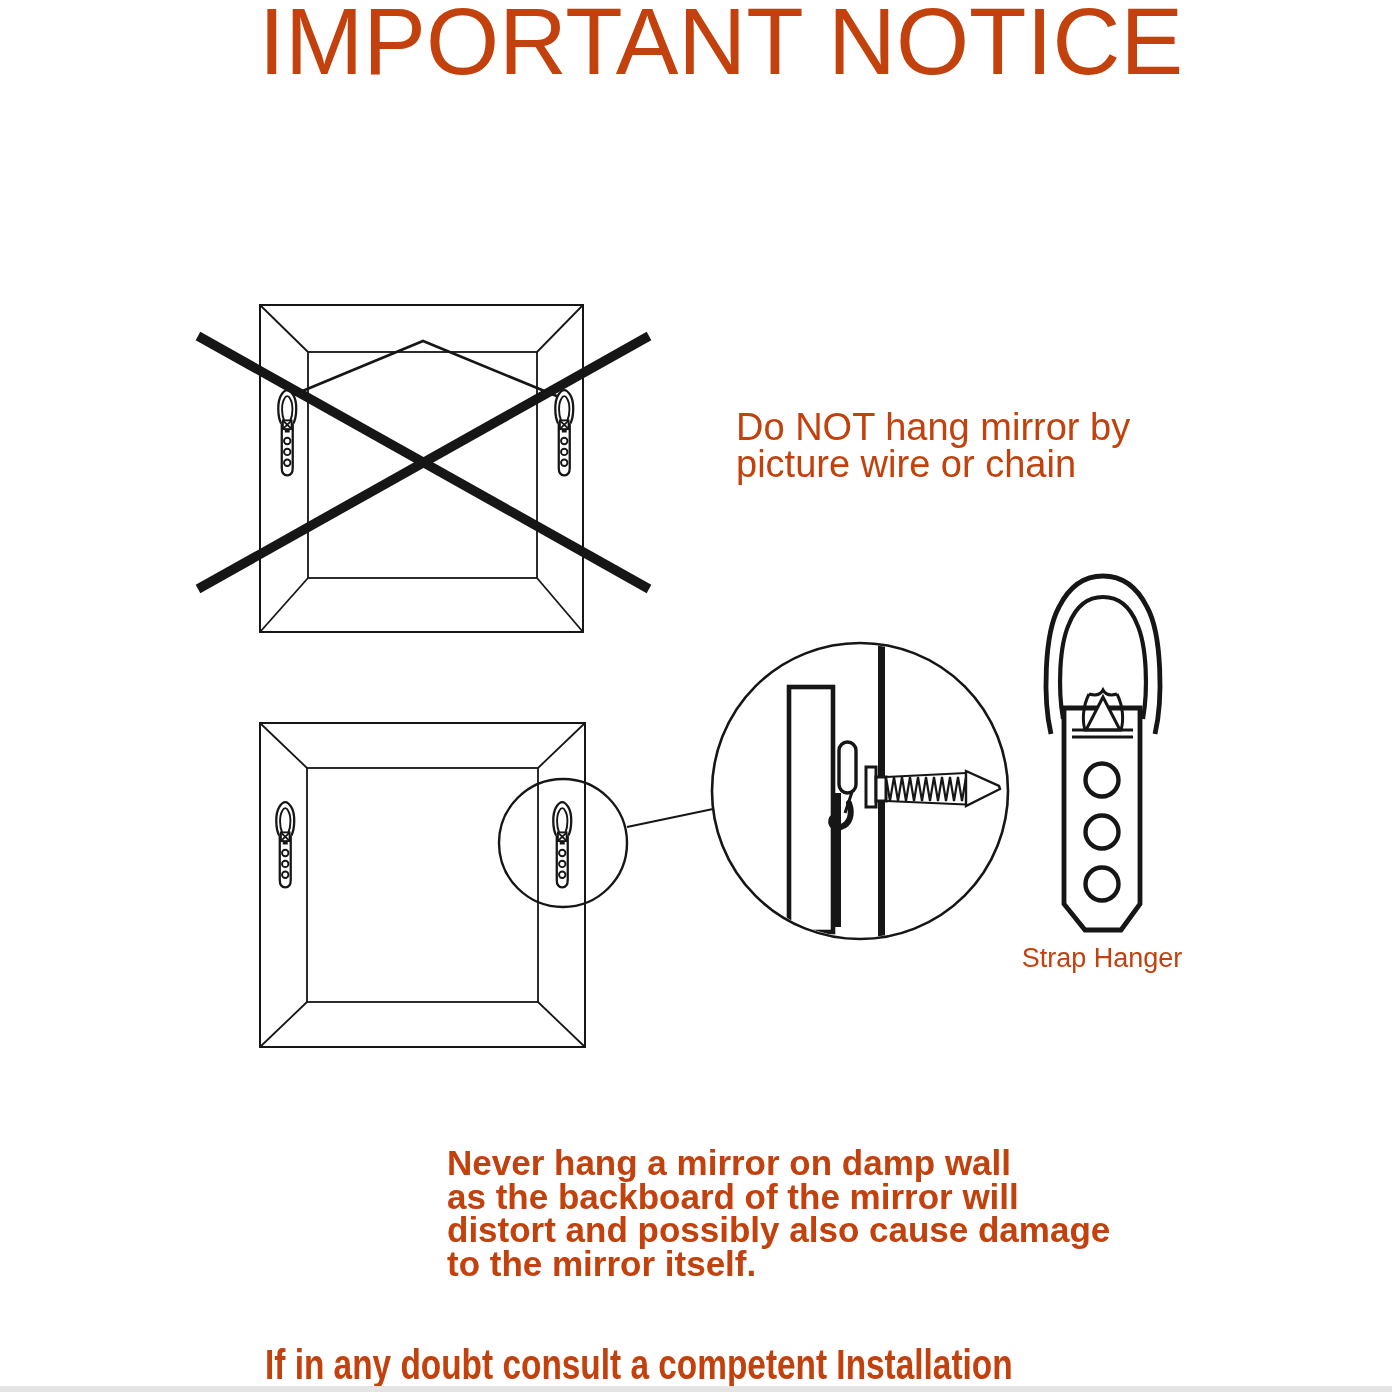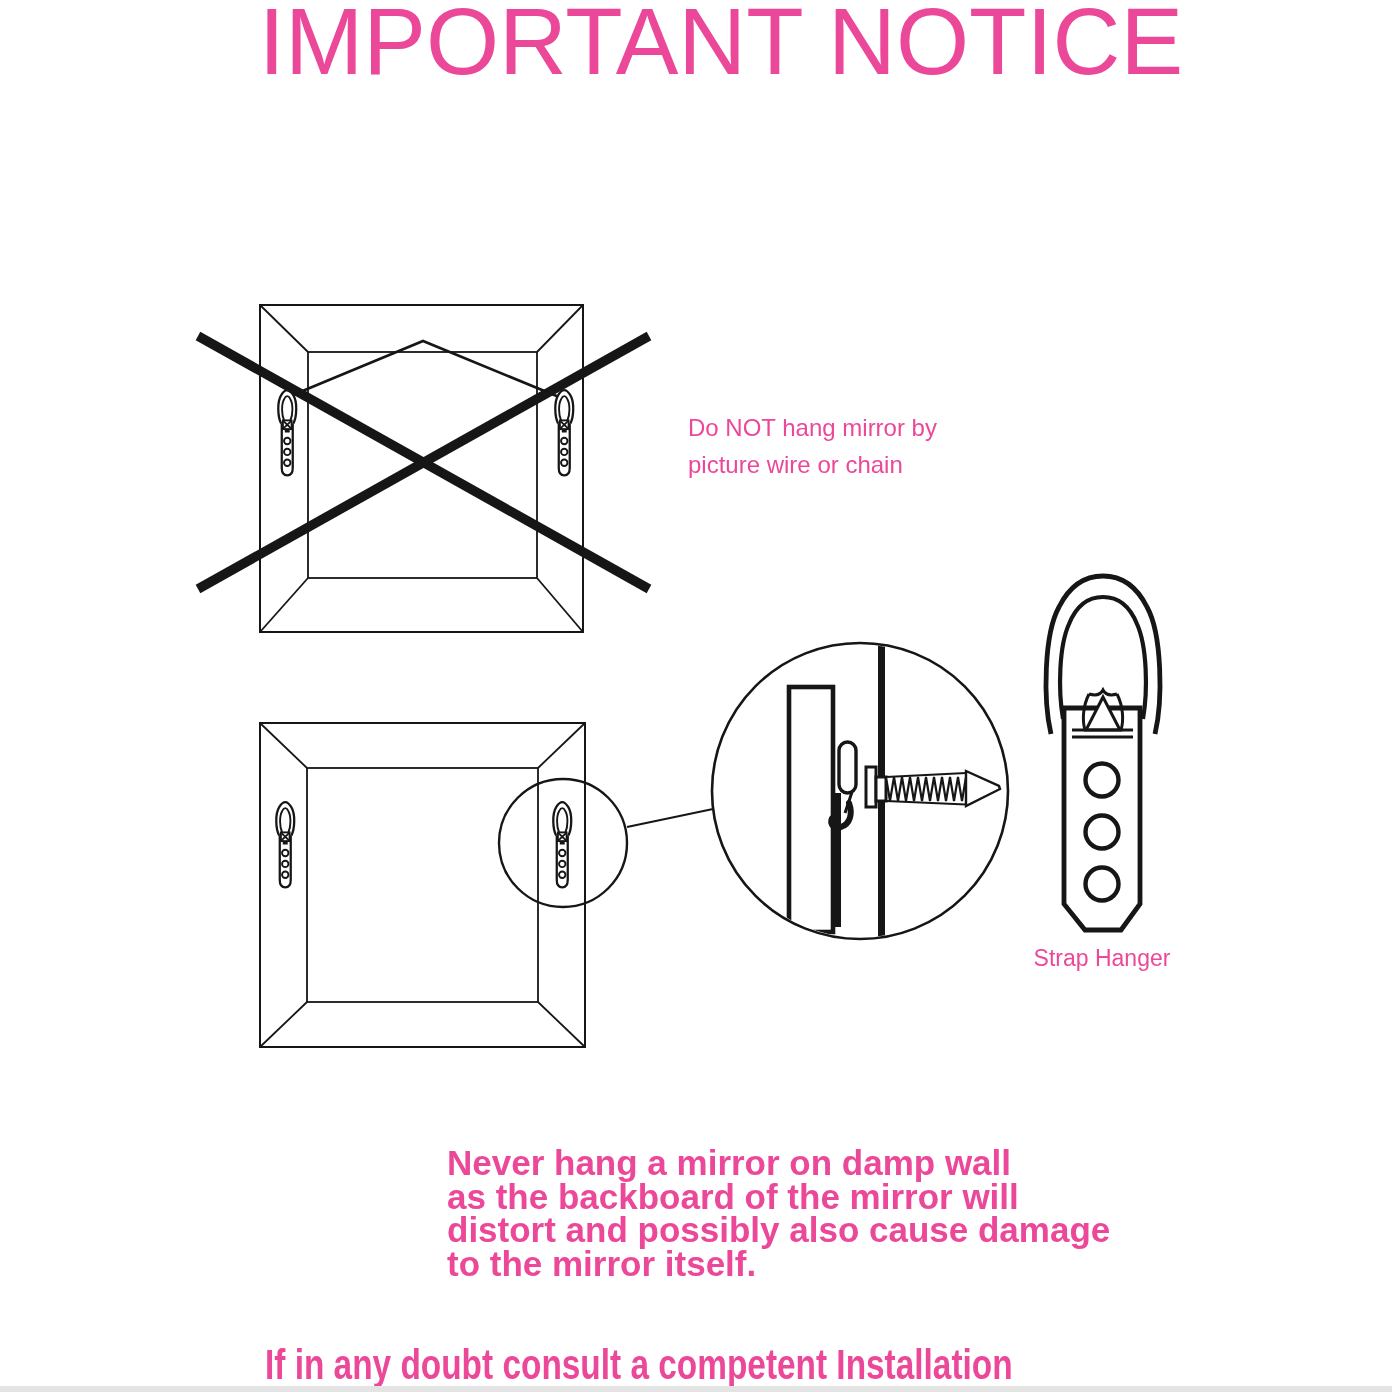--- a/index.html
+++ b/index.html
@@ -1,29 +1,29 @@
 <!DOCTYPE html>
 <html><head>
 <meta charset="utf-8">
 <style>
   html,body{margin:0;padding:0;background:#ffffff;}
   .sheet{
     position:relative;width:1392px;height:1392px;background:#ffffff;
-    font-family:"Liberation Sans","DejaVu Sans",sans-serif;color:#ec4899;overflow:hidden;
+    font-family:"Liberation Sans","DejaVu Sans",sans-serif;color:#c2410c;overflow:hidden;
   }
   .abs{position:absolute;}
   .pre{white-space:pre-line;}
   #title{left:50px;right:0;top:-5px;text-align:center;font-size:94px;line-height:94px;font-weight:400;margin:0;}
   #subtitle{left:50px;right:0;top:93px;text-align:center;font-size:46px;line-height:57px;font-weight:400;}
-  #wire-text{left:688px;top:409px;font-size:24px;line-height:37px;font-weight:400;}
+  #wire-text{left:736px;top:409px;font-size:38px;line-height:37px;font-weight:400;}
   #hang-text{left:689px;top:1004px;font-size:34px;line-height:33.5px;font-weight:700;}
   #damp-text{left:404px;top:1146px;font-size:35px;line-height:33.5px;font-weight:700;margin-left:43px;}
   #footer-text{left:265px;top:1344px;font-size:42px;line-height:42px;font-weight:700;
                transform:scaleX(0.795);transform-origin:left top;}
-  #strap-label{left:1016px;top:943px;width:172px;text-align:center;font-size:23px;line-height:30px;font-weight:400;}
+  #strap-label{left:1016px;top:943px;width:172px;text-align:center;font-size:27px;line-height:30px;font-weight:400;}
   #bottom-bar{left:0;top:1386px;width:1392px;height:6px;background:#e4e4e4;}
   svg.art{position:absolute;left:0;top:0;pointer-events:none;}
 </style>
 </head>
 <body>
 
 <div class="sheet">
 
   <h1 id="title" class="abs">IMPORTANT NOTICE</h1>
 

